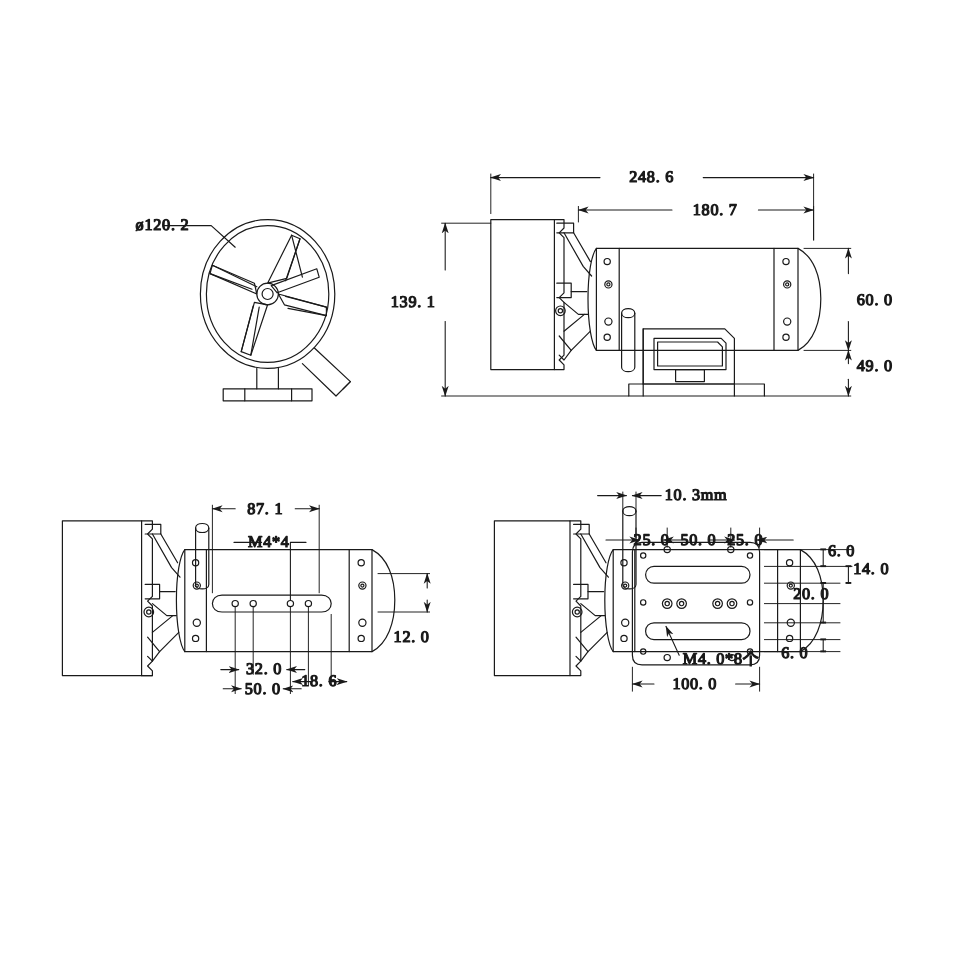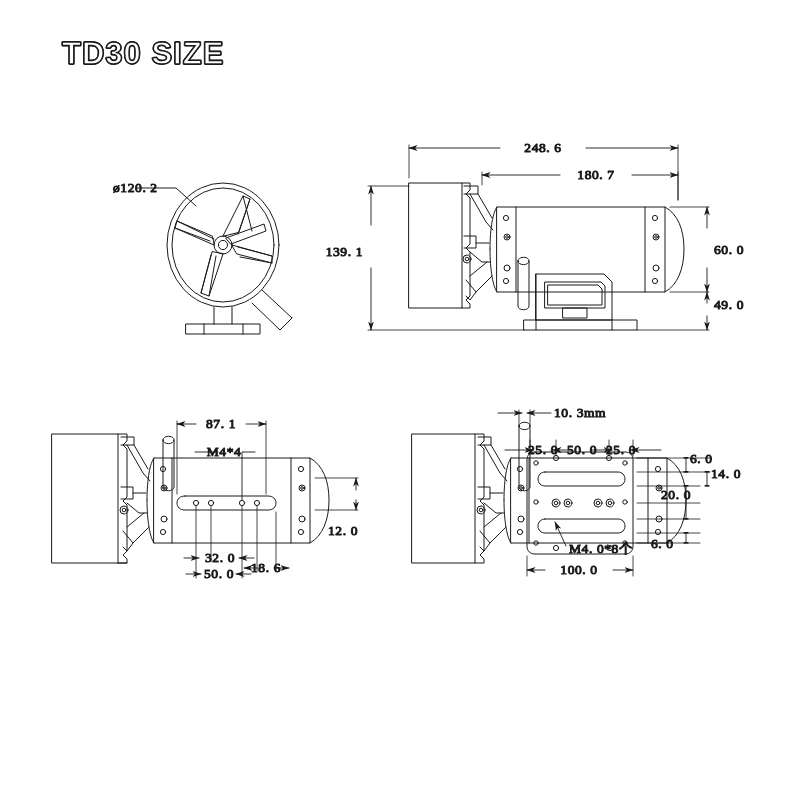--- a/index.html
+++ b/index.html
@@ -43,21 +43,20 @@
   .dimtxt {
     font-size: 13.5px;
     letter-spacing: 0.6px;
   }
 </style>
 </head>
 <body>
 
 <div id="sheet">
 
-  <div class="title-text">TD30 SIZE</div>
 
   <svg width="800" height="800" viewBox="0 0 800 800">
     <defs>
       <marker id="ar" markerWidth="9" markerHeight="7" refX="8.5" refY="3.5" orient="auto" markerUnits="userSpaceOnUse">
         <path d="M0,0.6 L9,3.5 L0,6.4 L2.4,3.5 Z" fill="#1a1a1a"></path>
       </marker>
       <marker id="arl" markerWidth="9" markerHeight="7" refX="0.5" refY="3.5" orient="auto" markerUnits="userSpaceOnUse">
         <path d="M9,0.6 L0,3.5 L9,6.4 L6.6,3.5 Z" fill="#1a1a1a"></path>
       </marker>
       <marker id="tick" markerWidth="6" markerHeight="6" refX="3" refY="3" orient="auto" markerUnits="userSpaceOnUse">

